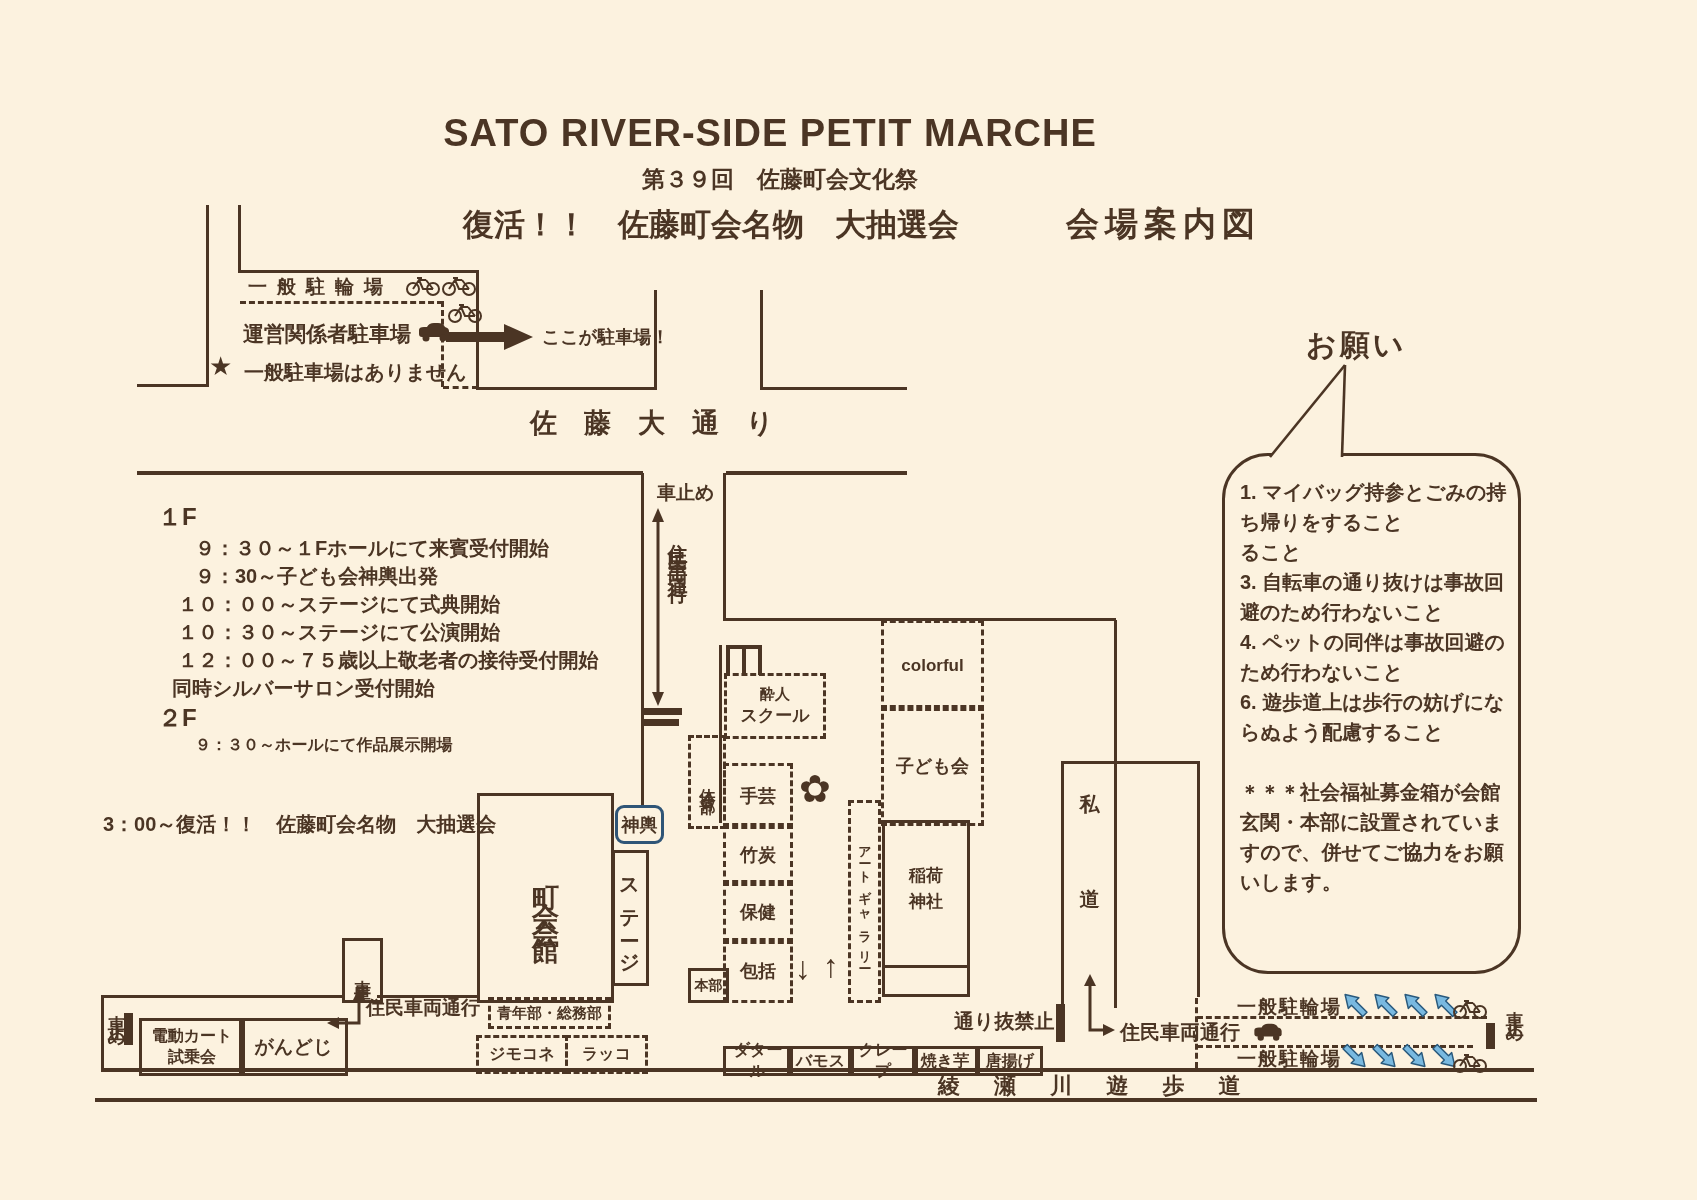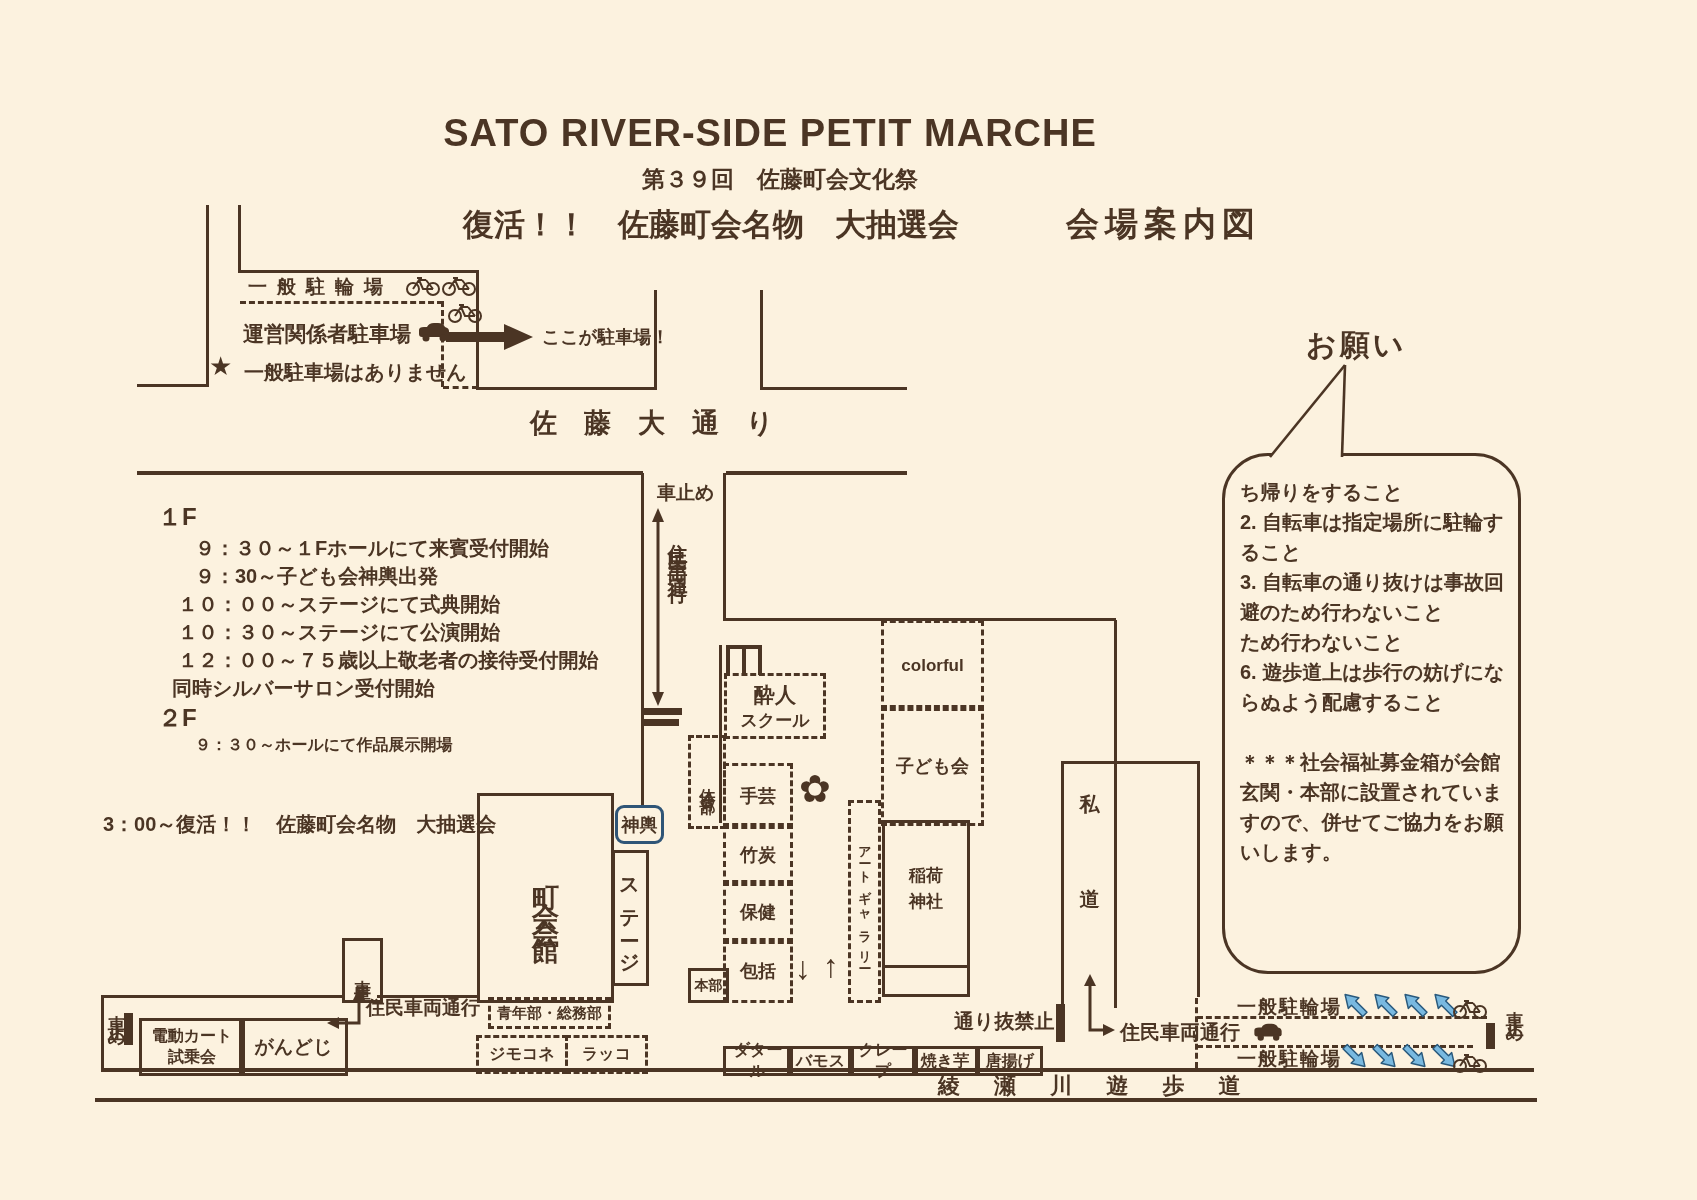--- a/index.html
+++ b/index.html
@@ -141,21 +141,21 @@
     <span class="v" style="font-size:20px;letter-spacing:10px;">ステージ</span>
   </div>
   <div class="bx" style="left:342px;top:938px;width:35px;height:59px;">
     <span class="v" style="font-size:17px;letter-spacing:5px;">車庫</span>
   </div>
   <div class="bx" style="left:688px;top:968px;width:35px;height:29px;">
     <span style="font-size:14px;">本部</span>
   </div>
 
   <div class="db" style="left:724px;top:673px;width:96px;height:60px;">
-    <span style="font-size:21px;">酔人</span>
+    <span style="font-size:15px;">酔人</span>
     <span style="font-size:17px;">スクール</span>
   </div>
   <div class="db" style="left:688px;top:735px;width:32px;height:88px;">
     <span class="v" style="font-size:16px;letter-spacing:5px;">体育部</span>
   </div>
   <div class="db" style="left:723px;top:763px;width:64px;height:60px;">
     <span style="font-size:18px;">手芸</span>
   </div>
   <div class="db" style="left:723px;top:823px;width:64px;height:57px;">
     <span style="font-size:18px;">竹炭</span>
@@ -336,25 +336,26 @@
   <div class="t" style="left:1306px;top:328px;font-size:30px;letter-spacing:3px;">お願い</div>
   <div id="bubble"></div>
   <span class="ic" style="left:1258px;top:360px;z-index:3;">
     <svg width="100" height="100" viewBox="0 0 100 100">
         <polygon points="87,5 12,97 84,97" fill="#fcf2df" stroke="none"></polygon>
         <line x1="87" y1="5" x2="12" y2="97" stroke="#4b3524" stroke-width="2.6"></line>
         <line x1="87" y1="5" x2="84" y2="97" stroke="#4b3524" stroke-width="2.6"></line>
       </svg>
   </span>
   <div id="bubble-lines">
+    <div>1. マイバッグ持参とごみの持</div>
     <div>ち帰りをすること</div>
-    <div>2. 自転車は指定場所に駐輪す</div>
     <div>ること</div>
     <div>3. 自転車の通り抜けは事故回</div>
     <div>避のため行わないこと</div>
+    <div>4. ペットの同伴は事故回避の</div>
     <div>ため行わないこと</div>
     <div>6. 遊歩道上は歩行の妨げにな</div>
     <div>らぬよう配慮すること</div>
     <div></div>
     <div>＊＊＊社会福祉募金箱が会館</div>
     <div>玄関・本部に設置されていま</div>
     <div>すので、併せてご協力をお願</div>
     <div>いします。</div>
   </div>
 

